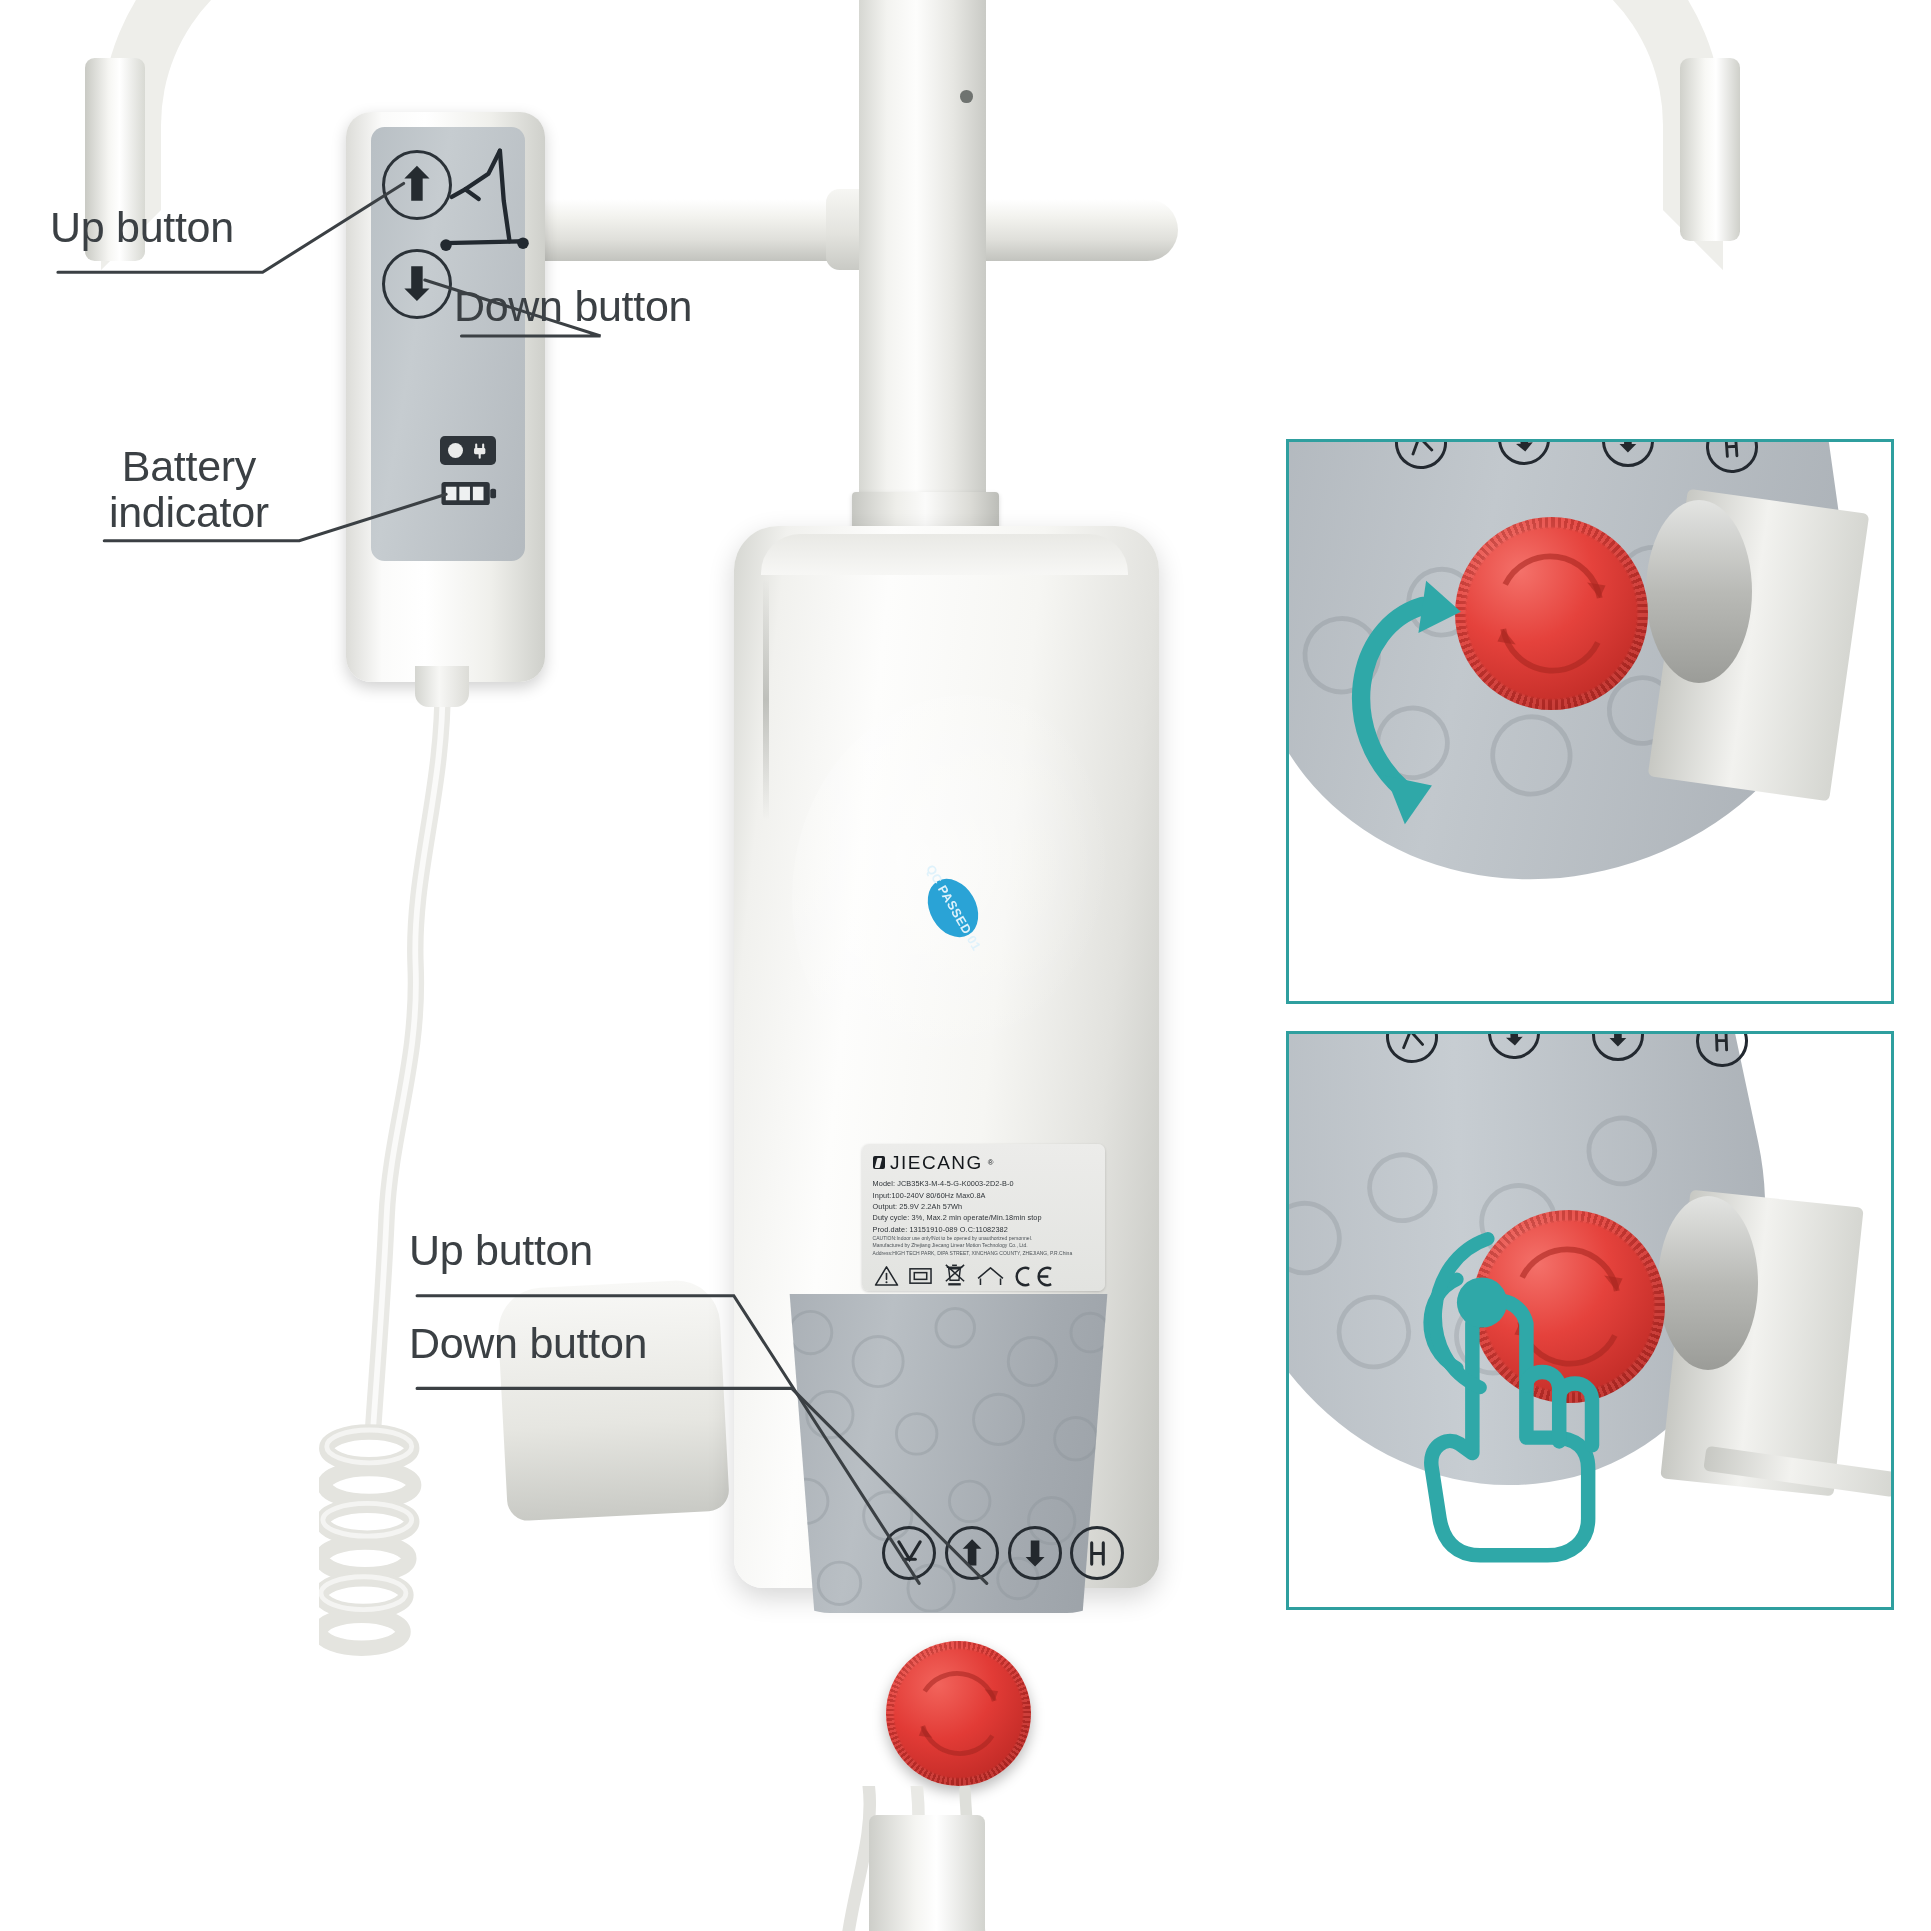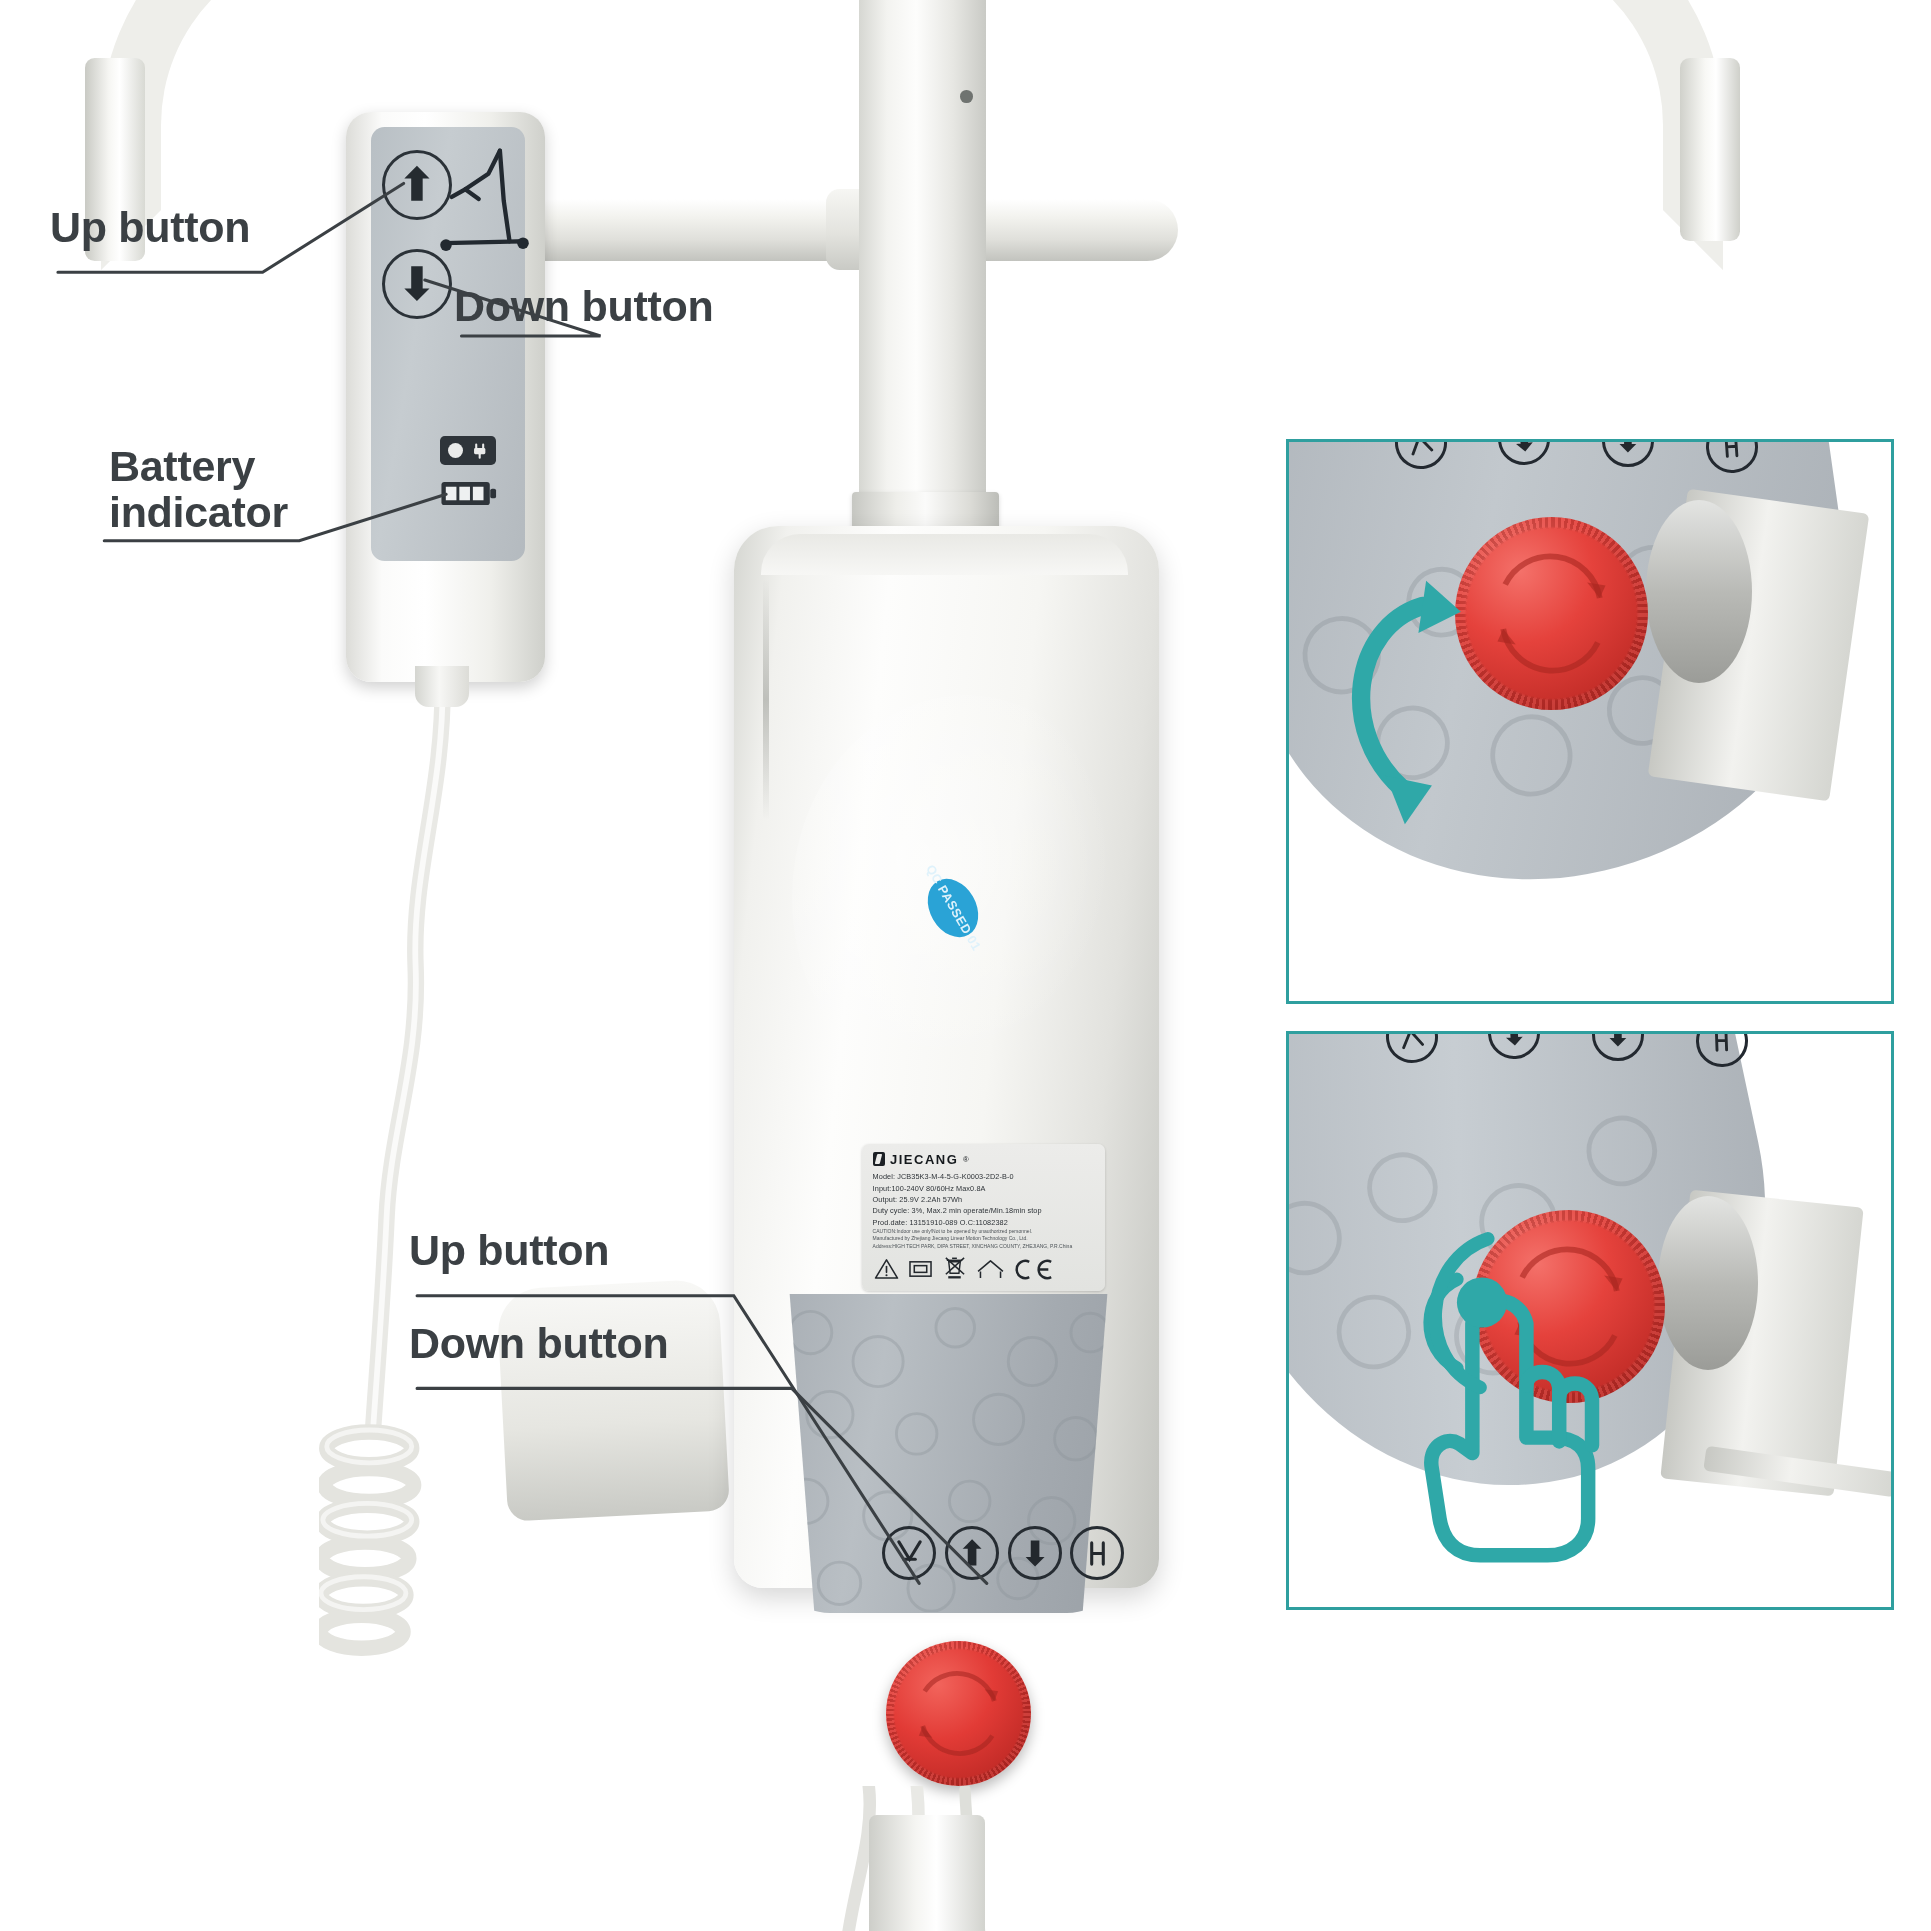--- a/index.html
+++ b/index.html
@@ -154,21 +154,21 @@
   .brand-row { display: flex; align-items: center; gap: 4.8px; margin-bottom: 4.8px; }
   .brand-mark {
     width: 12.6px; height: 13.5px; background: #1b1f24; border-radius: 1.9px;
     position: relative; flex: none;
   }
   .brand-mark::after {
     content: ""; position: absolute; left: 3.4px; top: 1.9px;
     width: 4.8px; height: 9.7px; background: #ececea; border-radius: 1px;
     transform: skewX(-14deg);
   }
-  .brand-name { font-size: 13px; font-weight: bold; letter-spacing: 1.5px; color: #14181c; }
+  .brand-name { font-size: 19px; font-weight: normal; letter-spacing: 1.5px; color: #14181c; }
   .brand-reg { font-size: 7.7px; vertical-align: super; color: #14181c; }
   .spec-line { font-size: 7.3px; color: #2d3237; line-height: 1.55; white-space: nowrap; letter-spacing: 0.1px; }
   .spec-fine { font-size: 5px; color: #4c5257; line-height: 1.5; white-space: nowrap; }
   .spec-icons { display: flex; align-items: flex-end; gap: 8.7px; margin-top: 4.8px; padding-left: 1.9px; }
   .spec-icons svg { display: block; }
 
   
   .keypad-panel {
     left: 772px; top: 1294px; width: 353px; height: 319px;
     background: linear-gradient(100deg,#a8aeb4 0%,#b9bfc4 30%,#a4aab0 70%,#9aa0a6 100%);
@@ -250,24 +250,25 @@
     background: radial-gradient(circle at 34% 28%, #f4716a 0%, #e5423c 38%, #c32d28 76%, #9c201d 100%);
   }
   .estop-collar {
     position: absolute; border-radius: 50%;
     background: linear-gradient(180deg,#e3e4e2,#b9bab6 50%,#9b9c98);
   }
 
   
   .callout-label {
     color: #3b4044;
-    font-weight: bold;
+    font-weight: normal;
     line-height: 1.06;
     letter-spacing: -0.3px;
     white-space: pre-line;
+    text-align: center;
   }
   .cal-up-top    { left: 50px;  top: 205px;  font-size: 43px; }
   .cal-down-top  { left: 454px; top: 284px;  font-size: 43px; }
   .cal-batt      { left: 109px; top: 444px;  font-size: 43px; }
   .cal-up-bot    { left: 409px; top: 1228px; font-size: 43px; }
   .cal-down-bot  { left: 409px; top: 1321px; font-size: 43px; }
 
   .instruction {
     left: 1305px; top: 1641px; width: 502px;
     color: #3b4044; font-weight: bold; font-size: 43px; line-height: 1.16;

